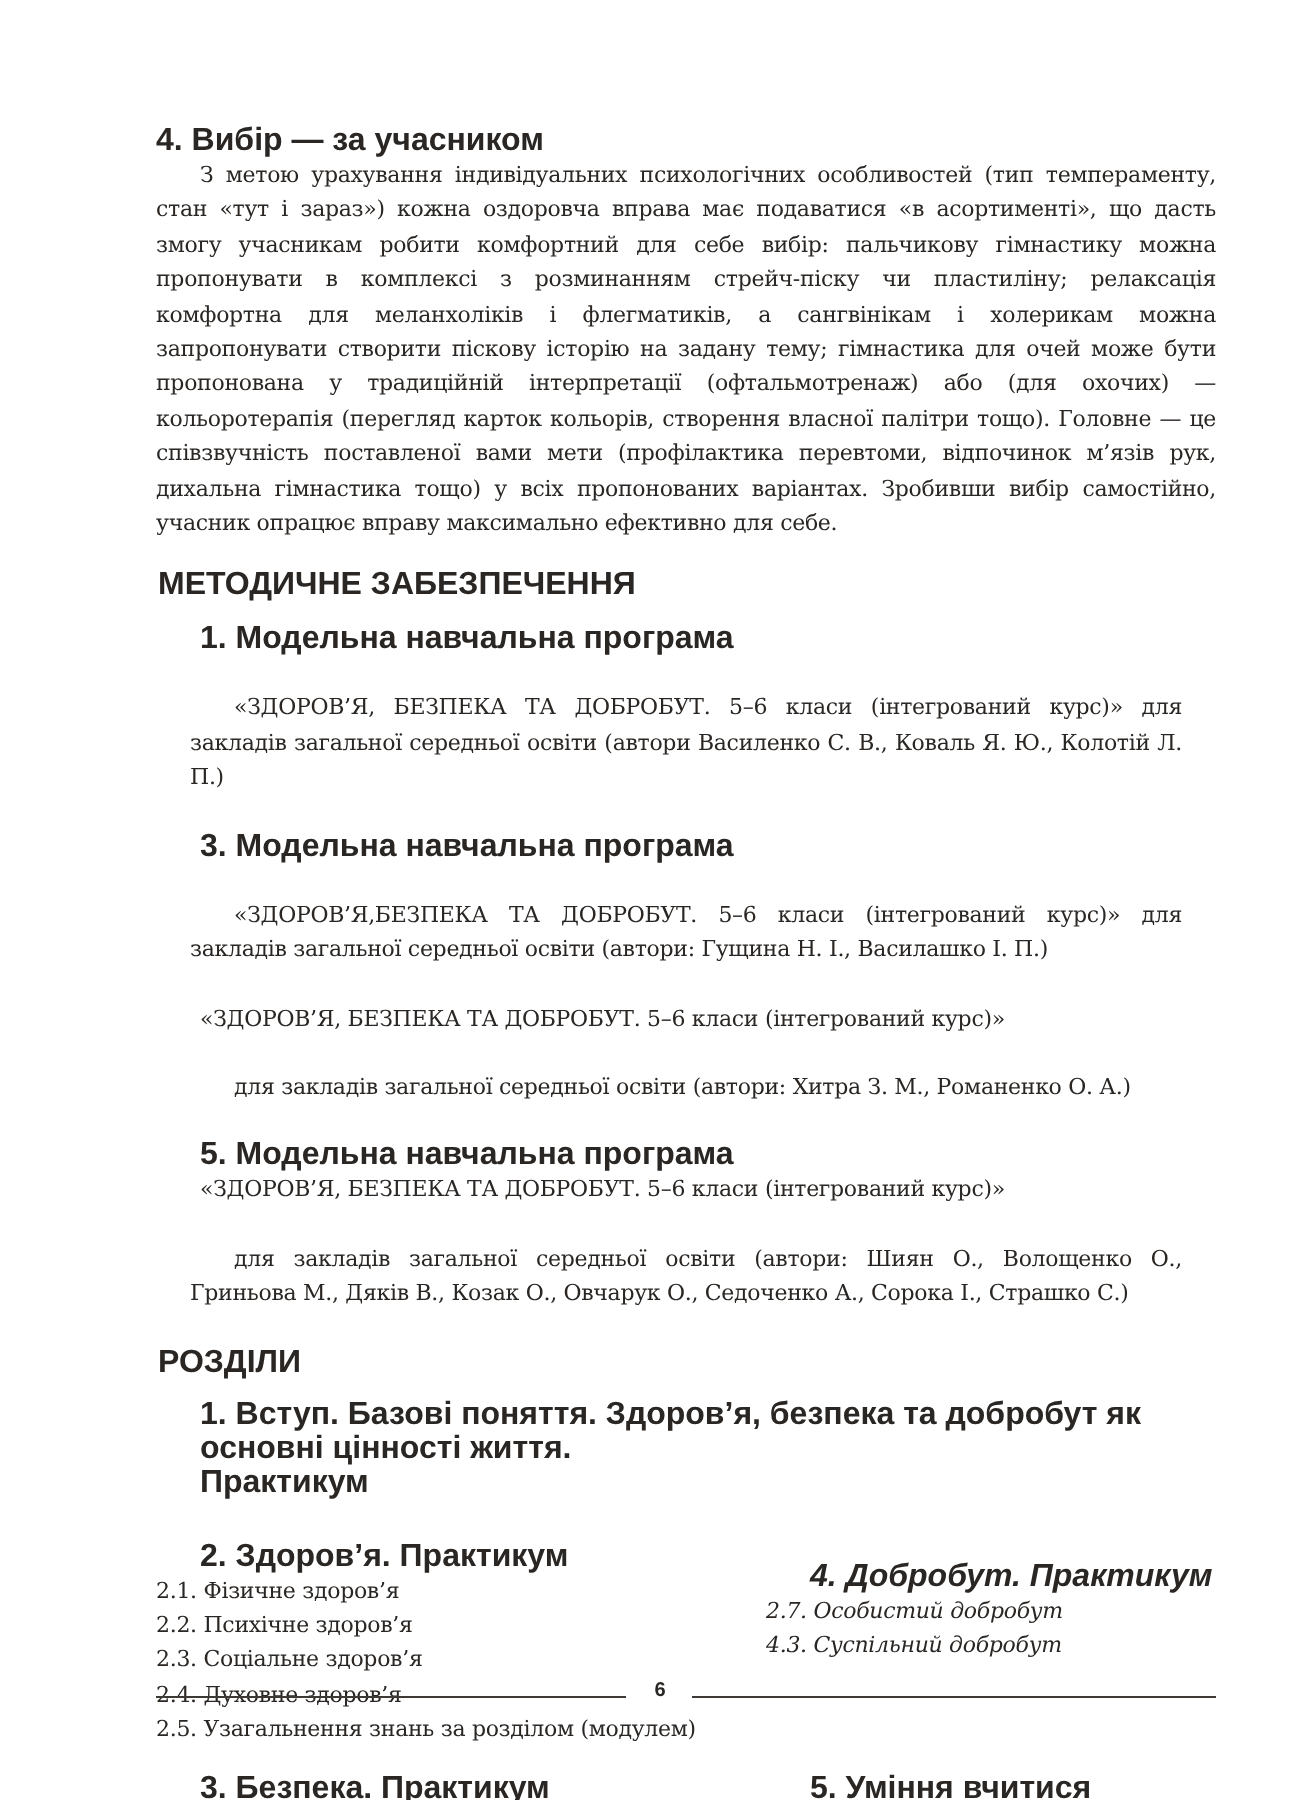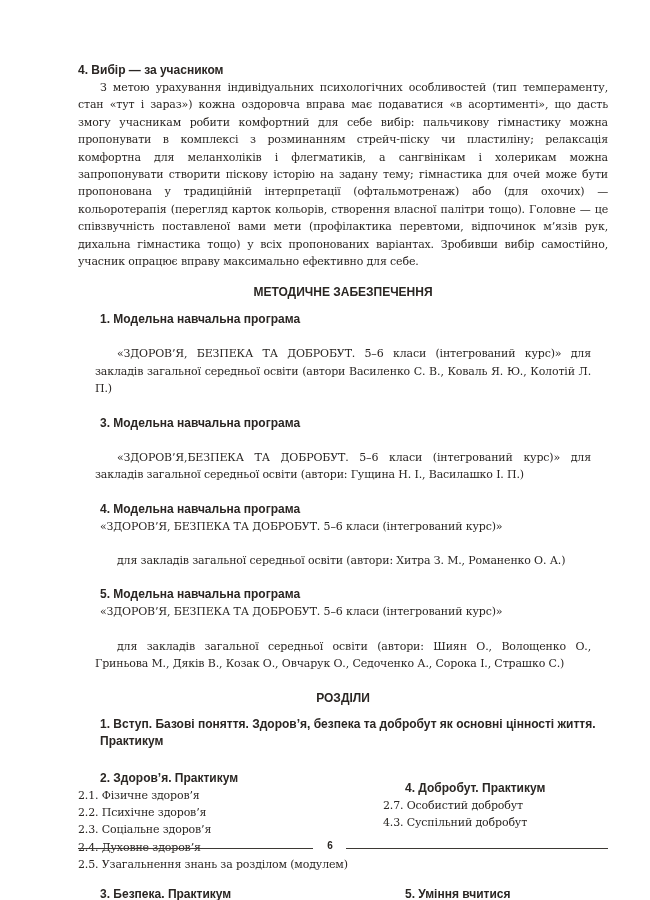--- a/index.html
+++ b/index.html
@@ -1,22 +1,22 @@
 <!DOCTYPE html>
 <html><head>
 <meta charset="utf-8">
 <style>
   html, body { margin: 0; padding: 0; background: #ffffff; }
   body { width: 650px; height: 900px; position: relative; overflow: hidden; color: #2a2623; }
   .page { position: absolute; left: 78px; top: 62px; width: 530px; }
   .serif { font-family: "DejaVu Serif", "Liberation Serif", serif; font-size: 11px; line-height: 17.4px; letter-spacing: -0.15px; }
-  .sans-b { font-family: "Liberation Sans", "DejaVu Sans", sans-serif; font-weight: bold; font-size: 12px; line-height: 17px; }
+  .sans-b { font-family: "Liberation Sans", "DejaVu Sans", sans-serif; font-weight: bold; font-size: 16px; line-height: 17px; }
   .para { text-align: justify; text-indent: 22px; margin: 0; }
   .h-sub { margin: 0; }
-  .center-head { text-align: center; margin: 1px; }
+  .center-head { text-align: left; margin: 1px; }
   .prog { margin-top: 9px; }
   .prog .title { padding-left: 22px; }
   .prog .body { text-align: justify; text-indent: 22px; margin: 17px; }
   .prog .line { padding-left: 22px; margin: 0; }
   .sec1 { padding-left: 22px; margin: 0; }
   .cols { display: flex; justify-content: space-between; }
   .col-left { width: 300px; }
   .col-right { width: 225px; }
   .item { margin: 0; }
   .item-wrap { padding-left: 28px; text-indent: -28px; margin: 0; }
@@ -40,21 +40,20 @@
     <p class="serif body">«ЗДОРОВ’Я, БЕЗПЕКА ТА ДОБРОБУТ. 5–6 класи (інтегрований курс)» для закладів загальної середньої освіти (автори Василенко С. В., Коваль Я. Ю., Колотій Л. П.)</p>
   </div>
 
 
   <div class="prog">
     <div class="sans-b title">3.   Модельна навчальна програма</div>
     <p class="serif body">«ЗДОРОВ’Я,БЕЗПЕКА ТА ДОБРОБУТ. 5–6 класи (інтегрований курс)» для закладів загальної середньої освіти (автори: Гущина Н. І., Василашко І. П.)</p>
   </div>
 
   <div class="prog">
-    <div class="sans-b title">4.   Модельна навчальна програма</div>
     <p class="serif line">«ЗДОРОВ’Я, БЕЗПЕКА ТА ДОБРОБУТ. 5–6 класи (інтегрований курс)»</p>
     <p class="serif body">для закладів загальної середньої освіти (автори: Хитра З. М., Романенко О. А.)</p>
   </div>
 
   <div class="prog">
     <div class="sans-b title">5.   Модельна навчальна програма</div>
     <p class="serif line">«ЗДОРОВ’Я, БЕЗПЕКА ТА ДОБРОБУТ. 5–6 класи (інтегрований курс)»</p>
     <p class="serif body">для закладів загальної середньої освіти (автори: Шиян О., Волощенко О., Гриньова М., Дяків В., Козак О., Овчарук О., Седоченко А., Сорока І., Страшко С.)</p>
   </div>
 
@@ -67,21 +66,21 @@
 
   <div class="cols" style="margin-top:20px;">
     <div class="col-left">
       <div class="sans-b sec1">2.   Здоров’я. Практикум</div>
       <p class="serif item">2.1. Фізичне здоров’я</p>
       <p class="serif item">2.2. Психічне здоров’я</p>
       <p class="serif item">2.3. Соціальне здоров’я</p>
       <p class="serif item">2.4. Духовне здоров’я</p>
       <p class="serif item">2.5. Узагальнення знань за розділом (модулем)</p>
     </div>
-    <div class="col-right" style="padding-top:10px;">
+    <div class="col-right" style="padding-top:10px;font-style:italic;">
       <div class="sans-b" style="padding-left:22px;">4.   Добробут. Практикум</div>
       <p class="serif item">2.7. Особистий добробут</p>
       <p class="serif item">4.3. Суспільний добробут</p>
     </div>
   </div>
 
   <div class="cols" style="margin-top:12px;">
     <div class="col-left">
       <div class="sans-b sec1">3.   Безпека. Практикум</div>
       <p class="serif item">3.1. Безпека на дорогах</p>

